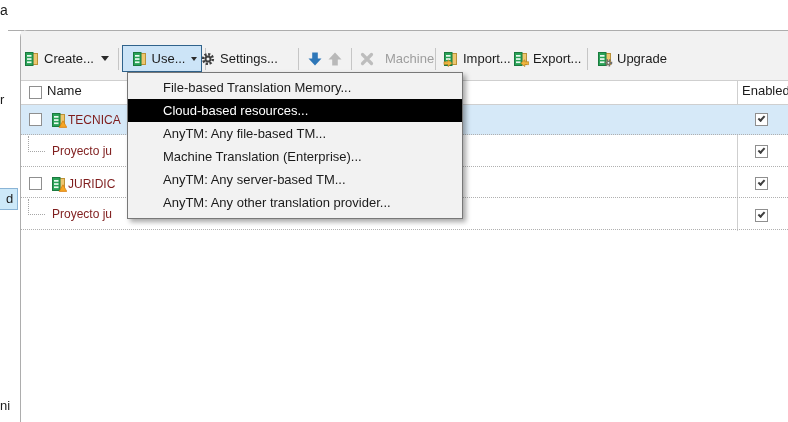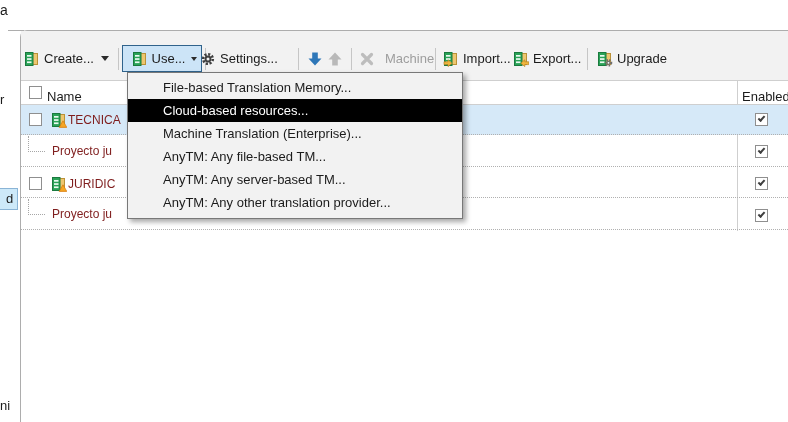--- a/index.html
+++ b/index.html
@@ -36,21 +36,21 @@
   #use-menu{position:absolute;left:127px;top:72px;width:336px;background:#f2f2f2;
     border:1px solid #787878;box-shadow:3px 3px 5px rgba(0,0,0,.35);padding:3px 0 4px 0;z-index:20;}
   .menu-item{height:23px;line-height:23px;padding-left:35px;font-size:13px;color:#1b1b1b;
     cursor:default;white-space:nowrap;}
   .menu-item.selected{background:#000000;color:#fff;}
 
   
   #tbl-header{position:absolute;left:21px;top:80px;width:767px;height:25px;background:#fff;
     border-top:1px solid #cfcfcf;border-bottom:1px solid #cfcfcf;}
   .col-line{position:absolute;left:737px;top:80px;width:1px;height:151px;background:#cfcfcf;}
-  .hdr-text{position:absolute;top:8px;font-size:13px;color:#1b1b1b;}
+  .hdr-text{position:absolute;top:2px;font-size:13px;color:#1b1b1b;}
   .row{position:absolute;left:21px;width:767px;border-bottom:1px dotted #b0b0b0;}
   .row.sel{background:#d6e9f8;}
   .cb{position:absolute;width:13px;height:13px;background:#fff;border:1px solid #8f8f8f;}
   .cb .check{position:absolute;left:2px;top:2px;width:7px;height:4px;
     border-left:2px solid #3f3f3f;border-bottom:2px solid #3f3f3f;transform:rotate(-48deg);}
   .row-name{position:absolute;font-size:12px;color:#7f1d1d;white-space:nowrap;}
   .tree-elbow{position:absolute;left:7px;top:0;width:17px;height:16px;
     border-left:1px dotted #a6a6a6;border-bottom:1px dotted #a6a6a6;}
   svg{display:block;}
 </style>
@@ -210,17 +210,17 @@
   <span class="tree-elbow"></span>
   <span class="row-name" style="left:31px;top:8px">Proyecto ju</span>
   <span class="cb" style="left:734px;top:10px">
       <span class="check"></span>
     </span>
 </div>
 
 <div id="use-menu">
   <div class="menu-item">File-based Translation Memory...</div>
   <div class="menu-item selected">Cloud-based resources...</div>
+  <div class="menu-item">AnyTM: Any file-based TM...</div>
   <div class="menu-item">Machine Translation (Enterprise)...</div>
-  <div class="menu-item">AnyTM: Any file-based TM...</div>
   <div class="menu-item">AnyTM: Any server-based TM...</div>
   <div class="menu-item">AnyTM: Any other translation provider...</div>
 </div>
 
 </body></html>

